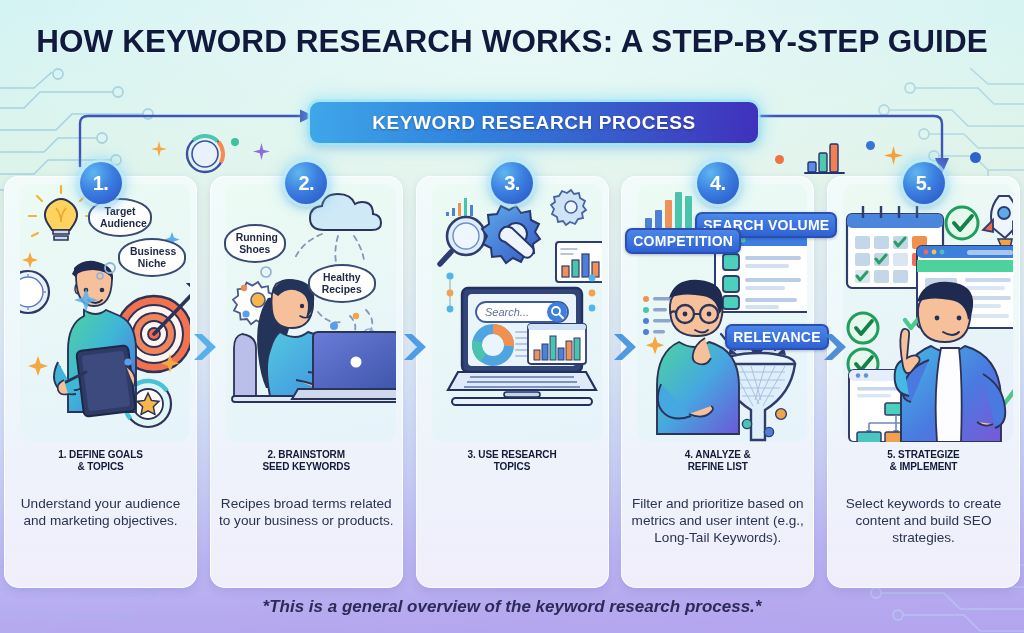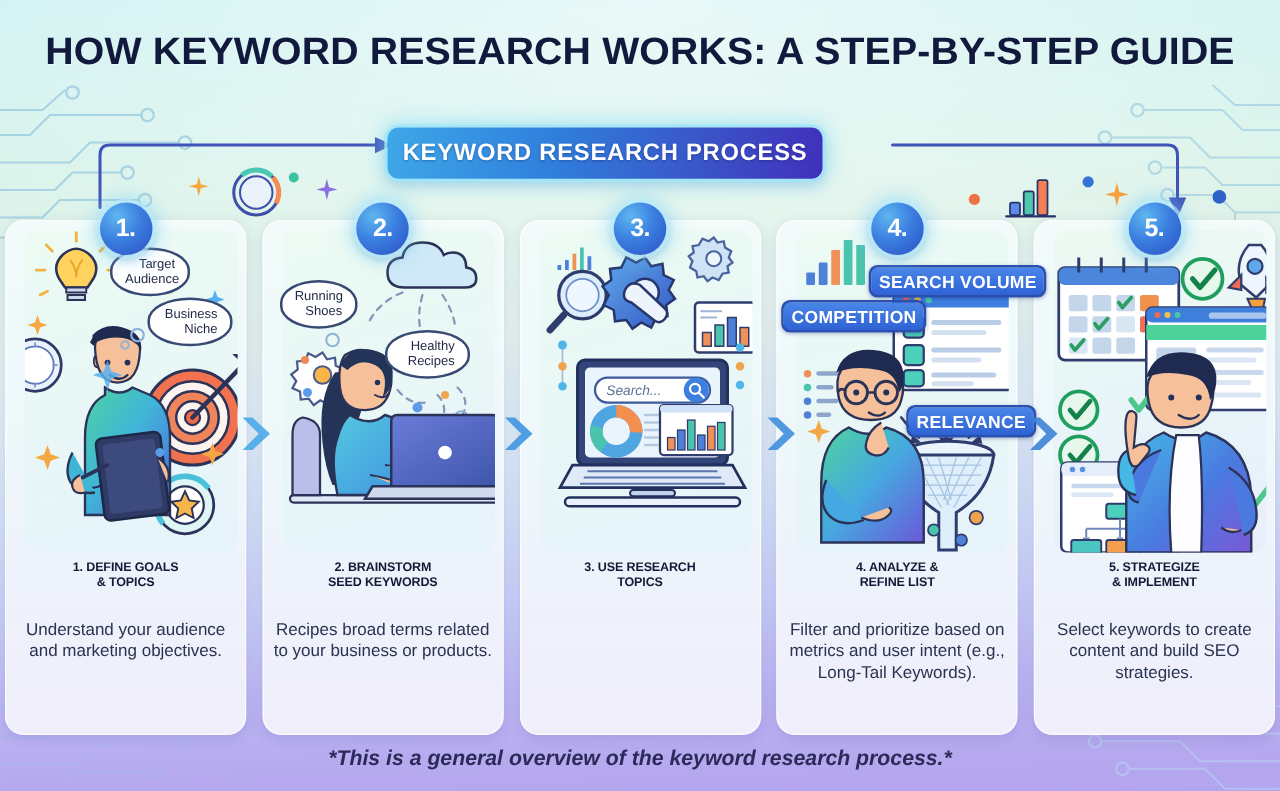--- a/index.html
+++ b/index.html
@@ -28,21 +28,21 @@
   .title {
     position: absolute; top: 24px; left: 0; width: 1024px; text-align: center;
     font-size: 30.5px; font-weight: 700; letter-spacing: .1px;
     color: #111a3d; white-space: nowrap;
     transform: scaleX(1.03); transform-origin: 50% 50%;
     text-shadow: 0 1px 0 rgba(255,255,255,.45);
   }
 
   
   .banner {
-    position: absolute; left: 310px; top: 102px; width: 348px; height: 41px;
+    position: absolute; left: 310px; top: 102px; width: 448px; height: 41px;
     border-radius: 9px;
     background: linear-gradient(95deg, #3fa7e8 0%, #2f7fdc 38%, #3a55c8 72%, #4030bb 100%);
     box-shadow: 0 0 0 2.5px rgba(160,230,250,.85), 0 0 16px 5px rgba(130,220,250,.55),
                 0 4px 10px rgba(40,50,120,.22);
     display: flex; align-items: center; justify-content: center;
   }
   .banner-label {
     color: #fff; font-weight: 700; font-size: 19px; letter-spacing: .6px;
     text-shadow: 0 1px 2px rgba(10,20,80,.35);
   }
@@ -90,22 +90,22 @@
   }
 
   
   .chev { position: absolute; top: 330px; width: 26px; height: 34px; z-index: 7; }
   .chev.a1 { left: 192px; } .chev.a2 { left: 402px; }
   .chev.a3 { left: 612px; } .chev.a4 { left: 822px; }
 
   
   .bub {
     position: absolute; background: #fff; border: 2px solid #384a74;
-    border-radius: 17px; padding: 3px 8px; text-align: right;
-    font-size: 10.4px; font-weight: 400; line-height: 1.12; color: #1e2745;
+    border-radius: 17px; padding: 3px 8px; text-align: center;
+    font-size: 10.4px; font-weight: 700; line-height: 1.12; color: #1e2745;
     z-index: 4;
   }
   .bub.oval { border-radius: 50%/46%; padding: 6px 10px; }
   .bub:after {
     content: ""; position: absolute; width: 0; height: 0;
   }
   .tag {
     position: absolute; border-radius: 7px; padding: 3px 6px;
     background: linear-gradient(180deg, #4a86e8 0%, #2f62d4 100%);
     border: 2px solid #2a4fae; color: #fff; font-weight: 700;
@@ -675,21 +675,21 @@
             <path d="M62 58 q-10 6-12 16 q-2 8 6 10 q8 2 12-6" fill="#f6c19a" stroke="#2b3358" stroke-width="1.8"></path>
             <path d="M18 104 q-8 20 4 30 q10 8 26 2" fill="#46a8e0" stroke="#2b3358" stroke-width="1.9"></path>
             <path d="M46 134 q14 6 22-2 q4-4 0-6" fill="#f6c19a" stroke="#2b3358" stroke-width="1.8"></path>
           </g>
         </svg>
       </div>
 
       <div class="tag" style="left:74px; top:36px;">
         <span>SEARCH VOLUME</span>
       </div>
-      <div class="tag" style="left:4px; top:64px;text-align:right;">
+      <div class="tag" style="left:4px; top:52px;text-align:right;">
         <span>COMPETITION</span>
       </div>
       <div class="tag" style="left:104px; top:148px;">
         <span>RELEVANCE</span>
       </div>
       <div class="heading">
         <div>4. ANALYZE &amp;</div>
         <div>REFINE LIST</div>
       </div>
       <div class="body">Filter and prioritize based on metrics and user intent (e.g., Long-Tail Keywords).</div>

